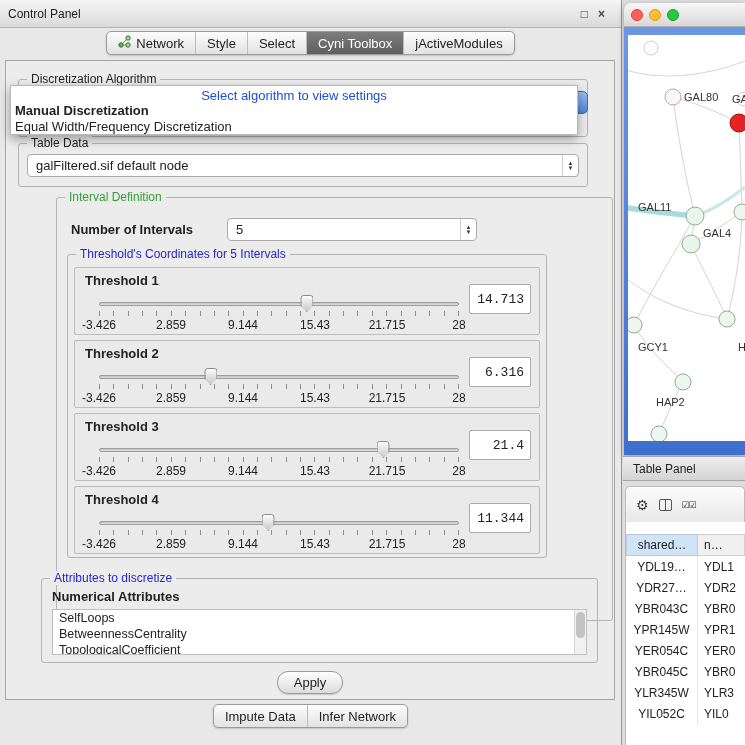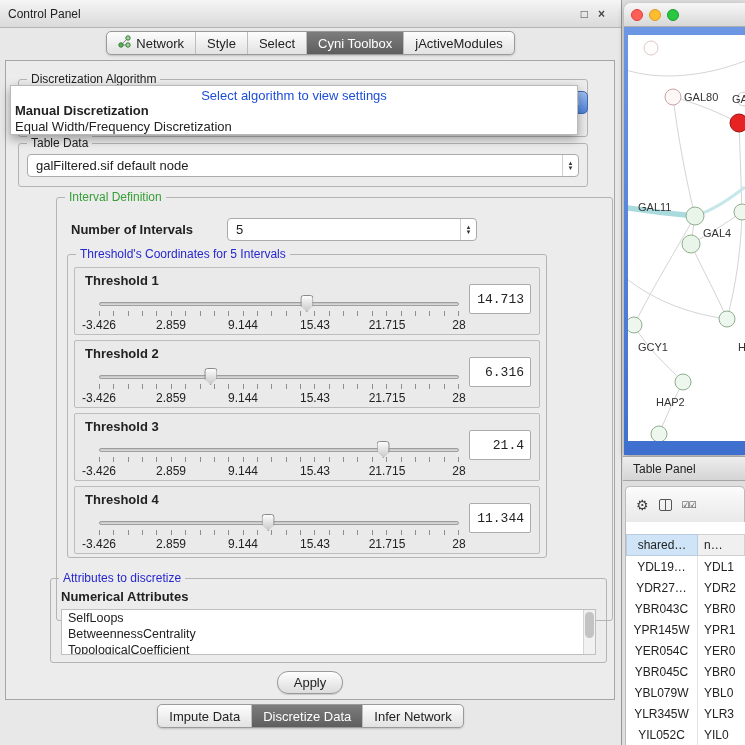--- a/index.html
+++ b/index.html
@@ -264,21 +264,21 @@
               <span style="left:60%">15.43</span>
               <span style="left:80%">21.715</span>
               <span style="left:100%">28</span>
             </div>
           </div>
           <div class="value-box">11.344</div>
         </div>
       </div>
     </div>
 
-    <div class="group" style="left:44px; top:517px; width:557px; height:85px;">
+    <div class="group" style="left:35px; top:517px; width:557px; height:85px;">
       <span class="group-label blue">Attributes to discretize</span>
       <span class="b" style="position:absolute; left:10px; top:10px; font-size:13px;">Numerical Attributes</span>
       <div class="attr-list">
         <div class="attr-item">SelfLoops</div>
         <div class="attr-item">BetweennessCentrality</div>
         <div class="attr-item">TopologicalCoefficient</div>
         <div class="attr-scroll">
           <div class="attr-thumb"></div>
         </div>
       </div>
@@ -294,23 +294,20 @@
   <div class="popup">
     <div class="popup-placeholder">Select algorithm to view settings</div>
     <div class="popup-item b">Manual Discretization</div>
     <div class="popup-item">Equal Width/Frequency Discretization</div>
   </div>
 
   <div class="bottom-tabs">
     <div class="seg">
       <div class="seg-item">
         <span>Impute Data</span>
-      </div>
-      <div class="seg-item selected">
-        <span>Discretize Data</span>
       </div>
       <div class="seg-item">
         <span>Infer Network</span>
       </div>
     </div>
   </div>
 </div>
 
 <div class="right-panel">
 
@@ -401,24 +398,20 @@
     </div>
     <div class="tr">
       <div class="td">YER054C</div>
       <div class="td c2">YER0</div>
     </div>
     <div class="tr">
       <div class="td">YBR045C</div>
       <div class="td c2">YBR0</div>
     </div>
     <div class="tr">
-      <div class="td">YBL079W</div>
-      <div class="td c2">YBL0</div>
-    </div>
-    <div class="tr">
       <div class="td">YLR345W</div>
       <div class="td c2">YLR3</div>
     </div>
     <div class="tr">
       <div class="td">YIL052C</div>
       <div class="td c2">YIL0</div>
     </div>
   </div>
 </div>
 

